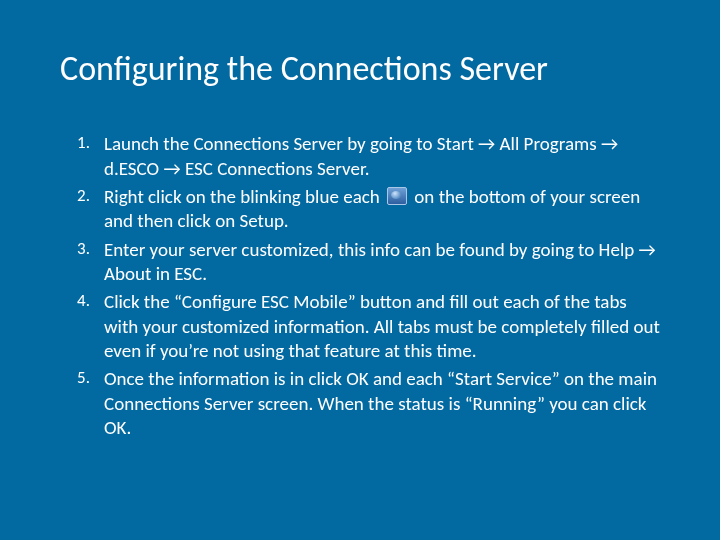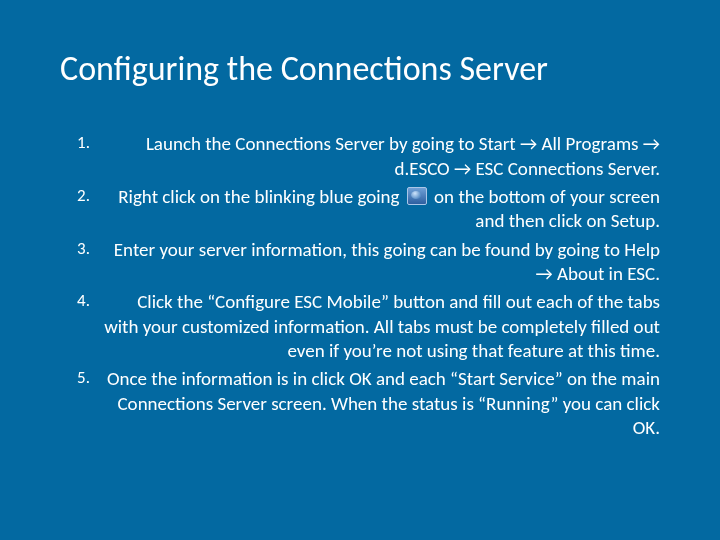--- a/index.html
+++ b/index.html
@@ -42,21 +42,20 @@
   }
   .num {
     flex: 0 0 auto;
     width: 30px;
     text-align: right;
     padding-right: 14px;
     font-size: 17px;
   }
   .txt {
     flex: 1 1 auto;
-    text-align: right;
   }
   .inline-icon {
     display: inline-block;
     width: 18px;
     height: 16px;
     vertical-align: -2px;
     margin: 0 3px;
     background: linear-gradient(#6fa0d6, #2d5fa0);
     border: 1px solid #aac7e8;
     border-radius: 2px;
@@ -81,27 +80,27 @@
   <ol class="list">
 
     <li>
       <span class="num">1.</span>
       <span class="txt">Launch the Connections Server by going to Start → All Programs → d.ESCO → ESC Connections Server.</span>
     </li>
 
     <li>
       <span class="num">2.</span>
       <span class="txt">
-        <span>Right click on the blinking blue going </span><span class="inline-icon"></span><span> on the bottom of your screen and then click on Setup.</span>
+        <span>Right click on the blinking blue each </span><span class="inline-icon"></span><span> on the bottom of your screen and then click on Setup.</span>
       </span>
     </li>
 
     <li>
       <span class="num">3.</span>
-      <span class="txt">Enter your server information, this going can be found by going to Help → About in ESC.</span>
+      <span class="txt">Enter your server customized, this info can be found by going to Help → About in ESC.</span>
     </li>
 
     <li>
       <span class="num">4.</span>
       <span class="txt">Click the “Configure ESC Mobile” button and fill out each of the tabs with your customized information.  All tabs must be completely filled out even if you’re not using that feature  at this time.</span>
     </li>
 
     <li>
       <span class="num">5.</span>
       <span class="txt">Once the information is in click OK and each “Start Service” on the main Connections Server screen.  When the status is “Running” you can click OK.</span>

